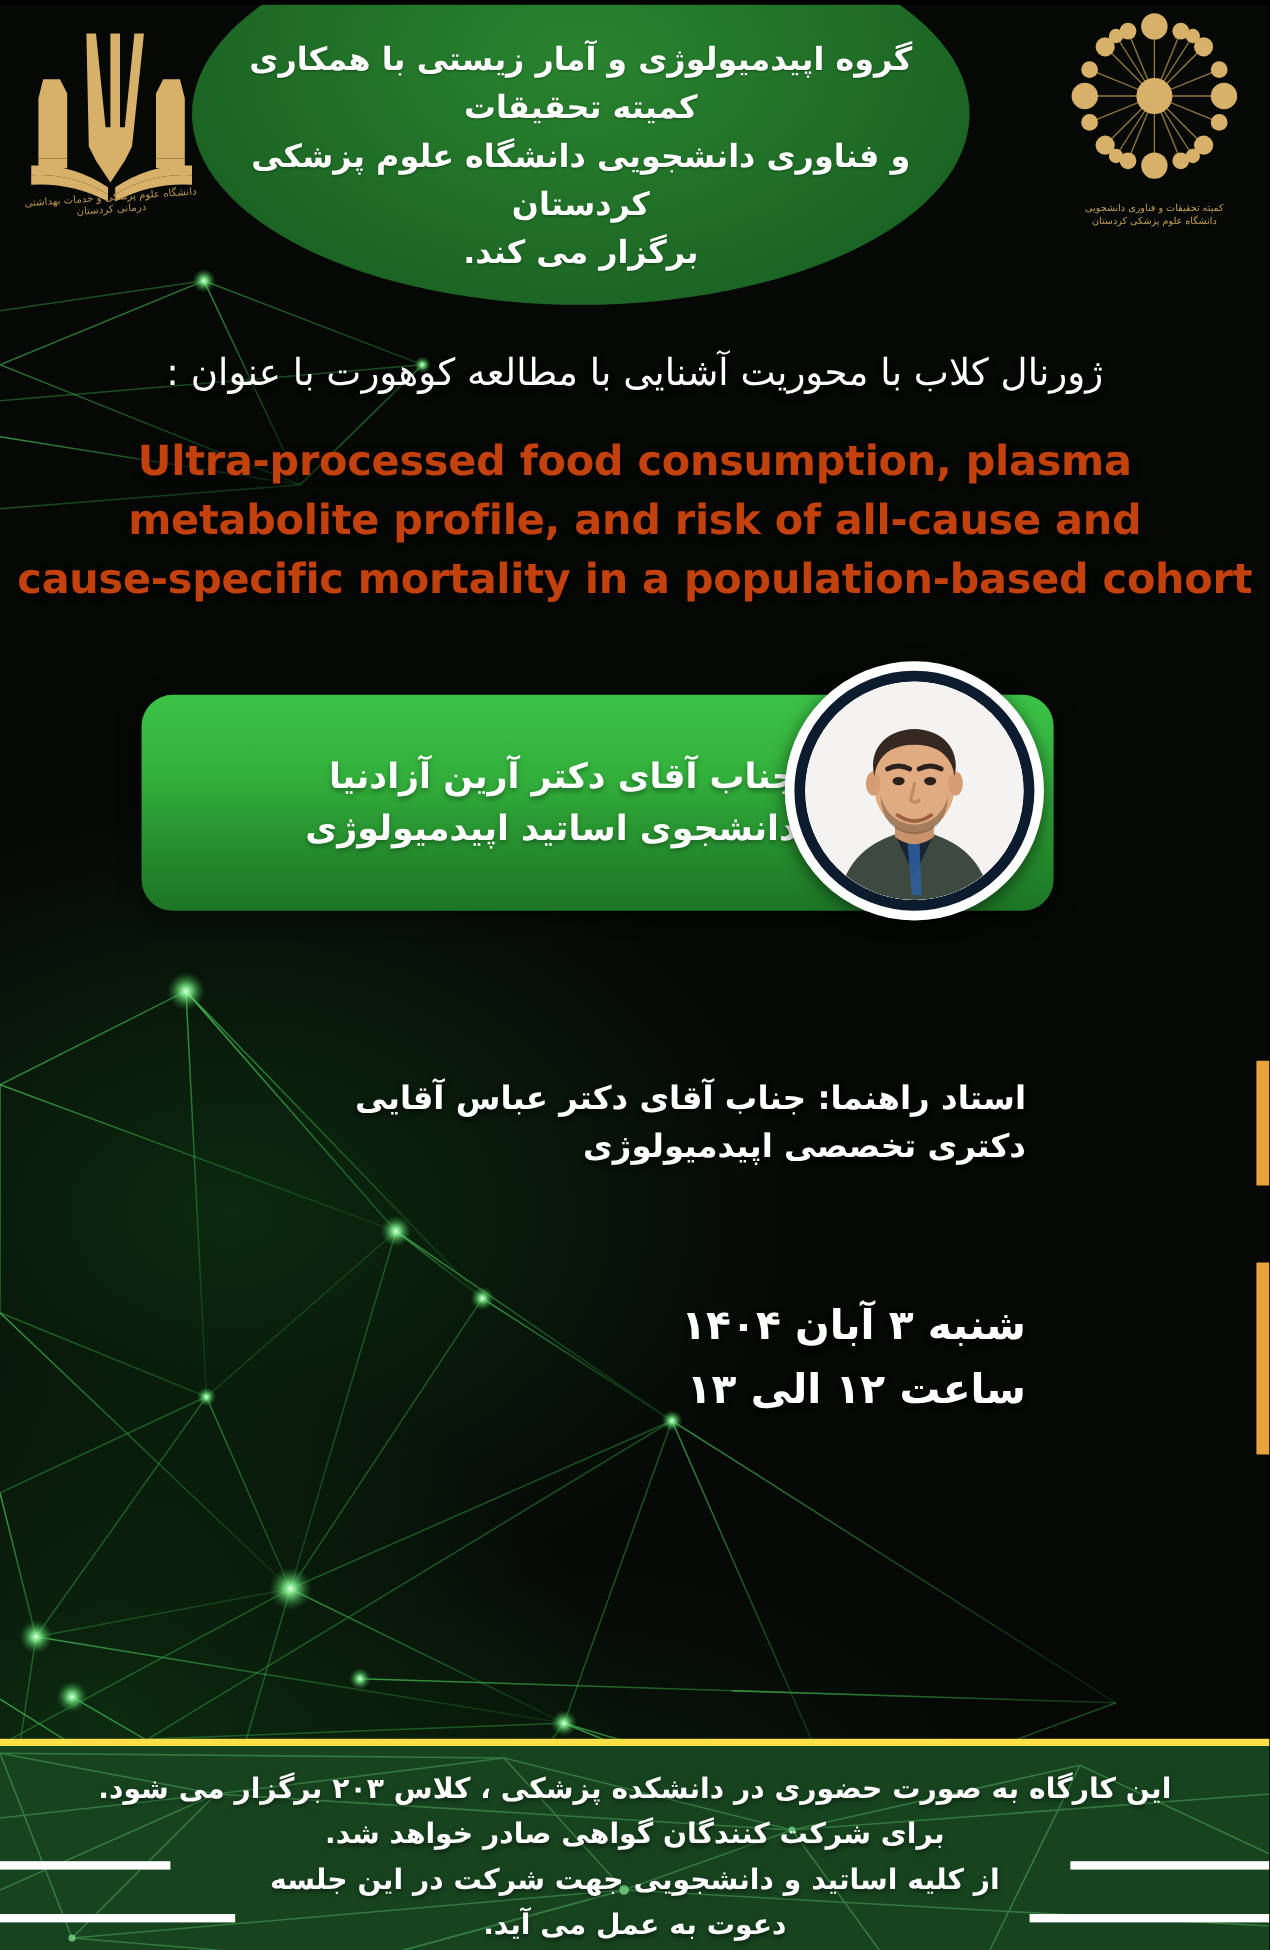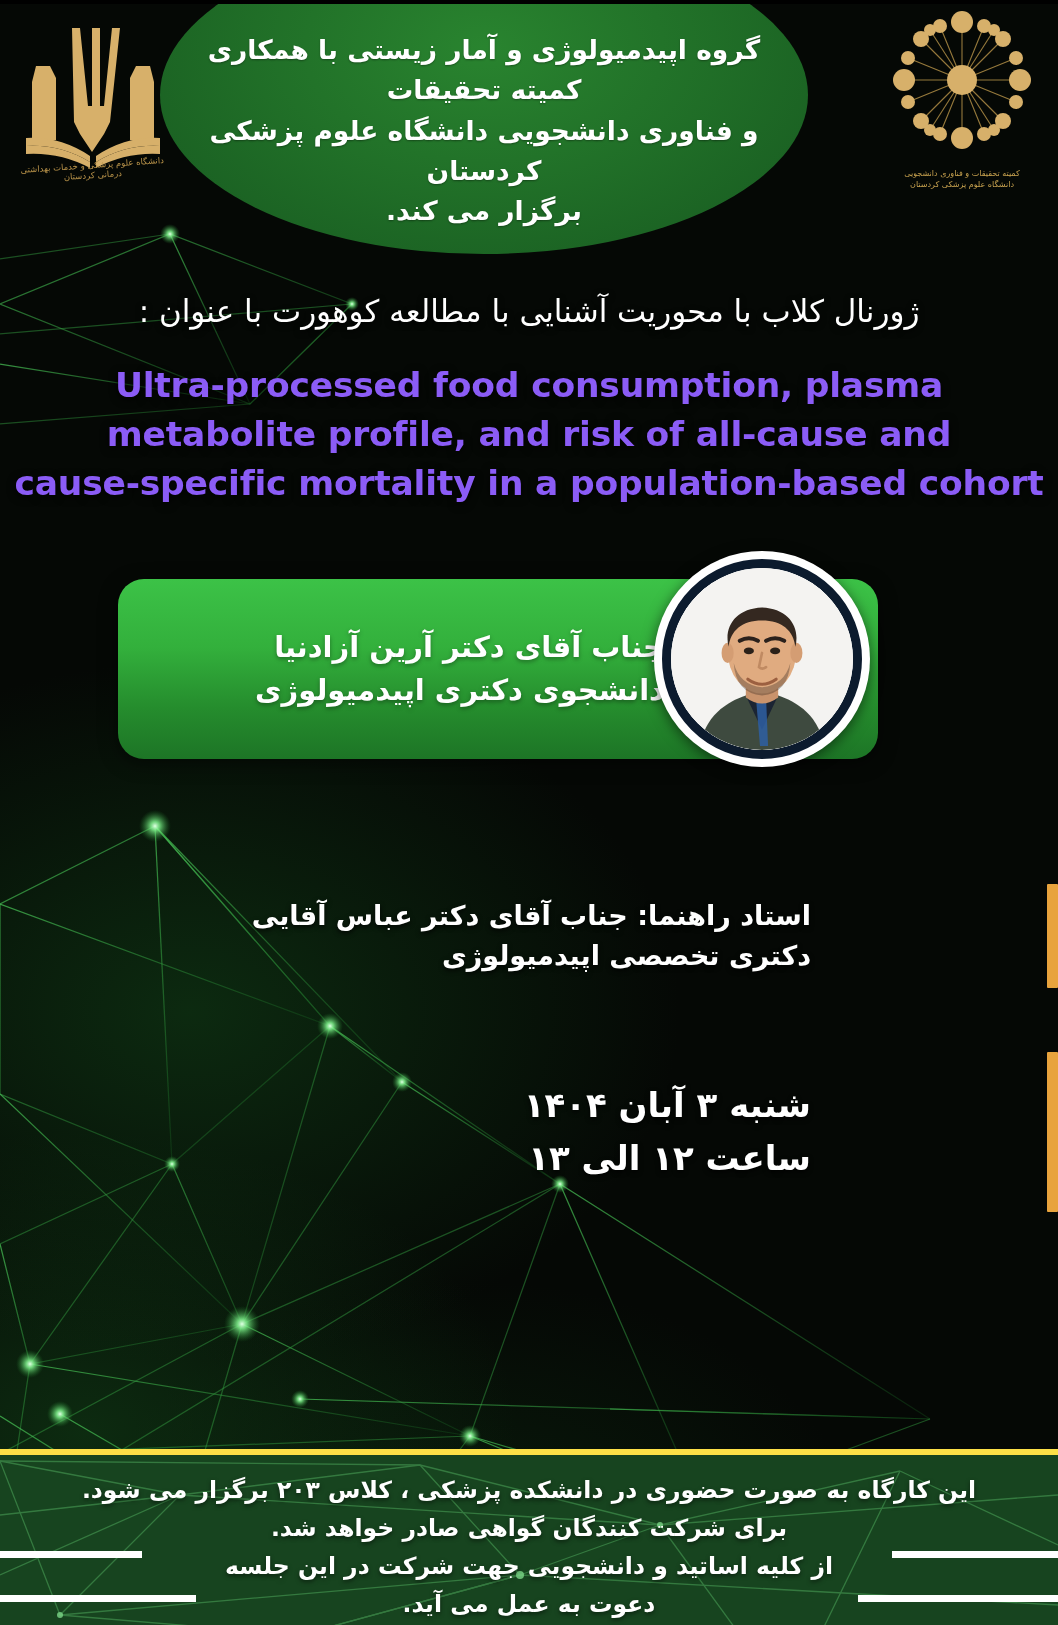--- a/index.html
+++ b/index.html
@@ -119,21 +119,21 @@
     color: #ffffff;
     font-size: 31px;
     font-weight: 500;
     direction: rtl;
     line-height: 1.4;
     padding: 0 14px;
     text-shadow: 0 2px 6px rgba(0,0,0,0.9);
   }
   .title-en {
     margin-top: 28px;
-    color: #8b5cf6;
+    color: #c2410c;
     font-size: 34.5px;
     font-weight: bold;
     direction: ltr;
     line-height: 1.42;
     padding: 0 8px;
     letter-spacing: -0.2px;
     text-shadow: 0 2px 8px rgba(0,0,0,0.9);
   }
 
   
@@ -201,21 +201,20 @@
   
   .info-row {
     position: absolute;
     z-index: 6;
     width: 1058px;
     left: 0;
     display: flex;
     flex-direction: row;
     align-items: center;
     justify-content: flex-start;
-    gap: 44px;
   }
   .info-bar {
     width: 11px;
     border-radius: 1px;
     background: #e8a33d;
     flex: 0 0 auto;
     margin-right: 0;
   }
   .info-text {
     direction: rtl;
@@ -451,21 +450,21 @@
       <div>Ultra-processed food consumption, plasma</div>
       <div>metabolite profile, and risk of all-cause and</div>
       <div>cause-specific mortality in a population-based cohort</div>
     </div>
   </div>
 
   <div class="speaker-wrap">
     <div class="speaker-card">
       <div class="speaker-text">
         <div>جناب آقای دکتر  آرین آزادنیا</div>
-        <div>دانشجوی دکتری اپیدمیولوژی</div>
+        <div>دانشجوی اساتید اپیدمیولوژی</div>
       </div>
     </div>
     <div class="avatar">
       <div class="avatar-inner">
         <div class="avatar-photo">
           <svg viewBox="0 0 180 180" width="100%" height="100%">
             <rect width="180" height="180" fill="#f4f3f1"></rect>
 
             <path d="M28,180 C32,146 56,132 74,126 L106,126 C124,132 148,146 152,180 Z" fill="#3e4a3f"></path>
 

